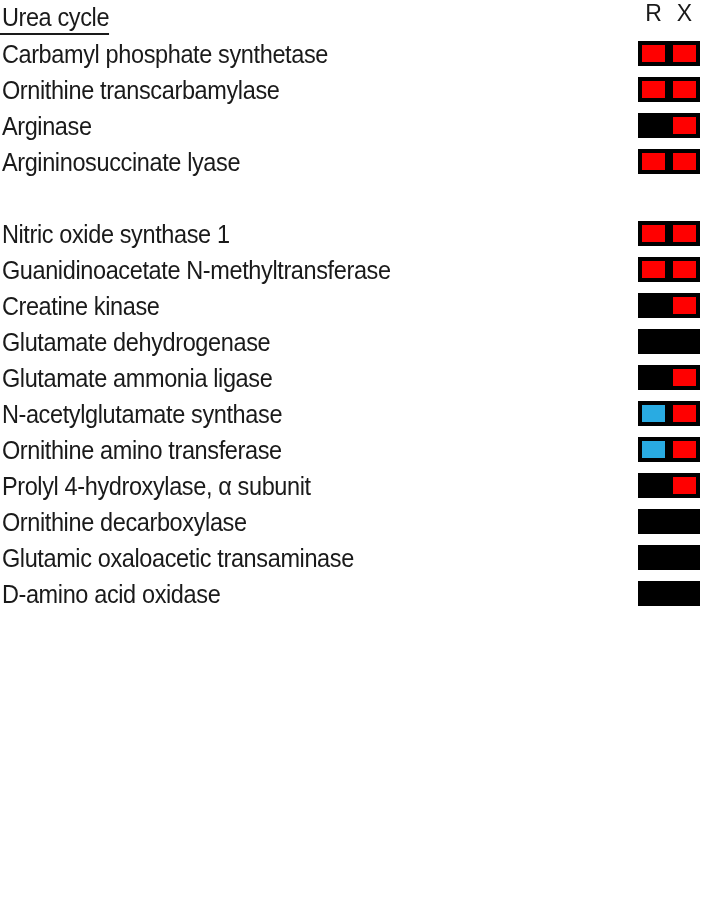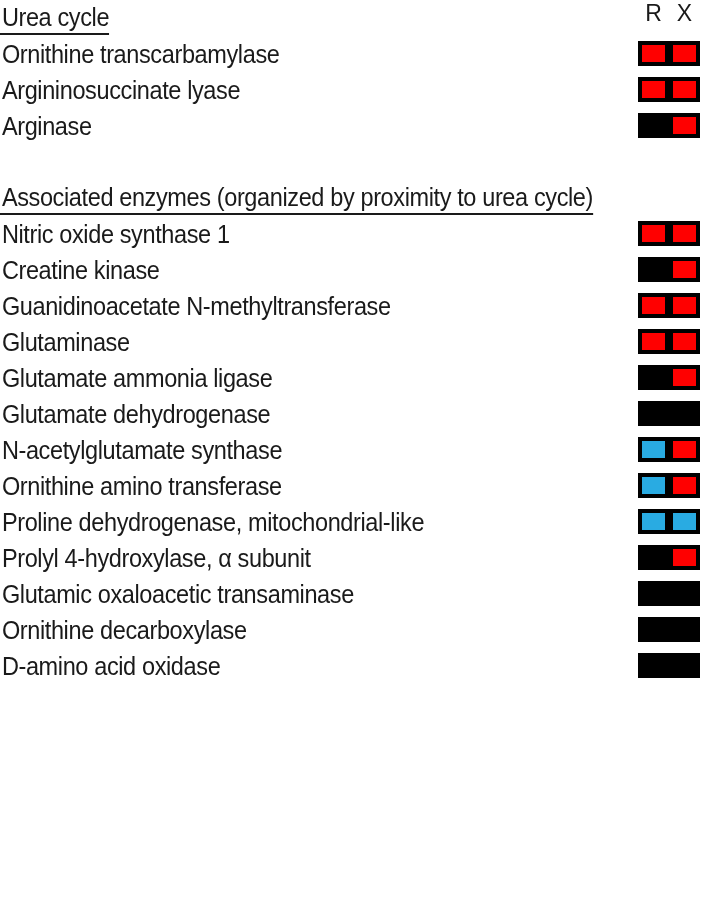--- a/index.html
+++ b/index.html
@@ -137,129 +137,119 @@
   <div class="colhead">
     <span>R</span>
     <span>X</span>
   </div>
 
   <div class="table" id="table-body">
       <div class="row header">
         <div class="label">Urea cycle</div>
       </div>
       <div class="row">
+        <div class="label">Carbamyl phosphate synthetase</div>
+        <div class="swatch">
+          <div class="cell red"></div>
+          <div class="cell red"></div>
+        </div>
+      </div>
+      <div class="row">
         <div class="label">Ornithine transcarbamylase</div>
         <div class="swatch">
           <div class="cell red"></div>
           <div class="cell red"></div>
         </div>
       </div>
       <div class="row">
+        <div class="label">Arginase</div>
+        <div class="swatch">
+          <div class="cell black"></div>
+          <div class="cell red"></div>
+        </div>
+      </div>
+      <div class="row">
         <div class="label">Argininosuccinate lyase</div>
         <div class="swatch">
           <div class="cell red"></div>
           <div class="cell red"></div>
         </div>
       </div>
-      <div class="row">
-        <div class="label">Arginase</div>
-        <div class="swatch">
-          <div class="cell black"></div>
-          <div class="cell red"></div>
-        </div>
-      </div>
       <div class="row spacer"></div>
-      <div class="row header wide">
-        <div class="label">Associated enzymes (organized by proximity to urea cycle)</div>
-      </div>
       <div class="row">
         <div class="label">Nitric oxide synthase 1</div>
         <div class="swatch">
           <div class="cell red"></div>
           <div class="cell red"></div>
         </div>
       </div>
       <div class="row">
+        <div class="label">Guanidinoacetate N-methyltransferase</div>
+        <div class="swatch">
+          <div class="cell red"></div>
+          <div class="cell red"></div>
+        </div>
+      </div>
+      <div class="row">
         <div class="label">Creatine kinase</div>
         <div class="swatch">
           <div class="cell black"></div>
           <div class="cell red"></div>
         </div>
       </div>
       <div class="row">
-        <div class="label">Guanidinoacetate N-methyltransferase</div>
-        <div class="swatch">
-          <div class="cell red"></div>
-          <div class="cell red"></div>
-        </div>
-      </div>
-      <div class="row">
-        <div class="label">Glutaminase</div>
-        <div class="swatch">
-          <div class="cell red"></div>
-          <div class="cell red"></div>
+        <div class="label">Glutamate dehydrogenase</div>
+        <div class="swatch merged">
+          <div class="cell black"></div>
+          <div class="cell black"></div>
         </div>
       </div>
       <div class="row">
         <div class="label">Glutamate ammonia ligase</div>
         <div class="swatch">
           <div class="cell black"></div>
           <div class="cell red"></div>
         </div>
       </div>
       <div class="row">
-        <div class="label">Glutamate dehydrogenase</div>
-        <div class="swatch merged">
-          <div class="cell black"></div>
-          <div class="cell black"></div>
-        </div>
-      </div>
-      <div class="row">
         <div class="label">N-acetylglutamate synthase</div>
         <div class="swatch">
           <div class="cell cyan"></div>
           <div class="cell red"></div>
         </div>
       </div>
       <div class="row">
         <div class="label">Ornithine amino transferase</div>
         <div class="swatch">
           <div class="cell cyan"></div>
           <div class="cell red"></div>
         </div>
       </div>
       <div class="row">
-        <div class="label">Proline dehydrogenase, mitochondrial-like</div>
-        <div class="swatch">
-          <div class="cell cyan"></div>
-          <div class="cell cyan"></div>
-        </div>
-      </div>
-      <div class="row">
         <div class="label">Prolyl 4-hydroxylase, α subunit</div>
         <div class="swatch">
           <div class="cell black"></div>
           <div class="cell red"></div>
         </div>
       </div>
       <div class="row">
+        <div class="label">Ornithine decarboxylase</div>
+        <div class="swatch merged">
+          <div class="cell black"></div>
+          <div class="cell black"></div>
+        </div>
+      </div>
+      <div class="row">
         <div class="label">Glutamic oxaloacetic transaminase</div>
         <div class="swatch merged">
           <div class="cell black"></div>
           <div class="cell black"></div>
         </div>
       </div>
       <div class="row">
-        <div class="label">Ornithine decarboxylase</div>
-        <div class="swatch merged">
-          <div class="cell black"></div>
-          <div class="cell black"></div>
-        </div>
-      </div>
-      <div class="row">
         <div class="label">D-amino acid oxidase</div>
         <div class="swatch merged">
           <div class="cell black"></div>
           <div class="cell black"></div>
         </div>
       </div>
     </div>
 
 </div>
 

